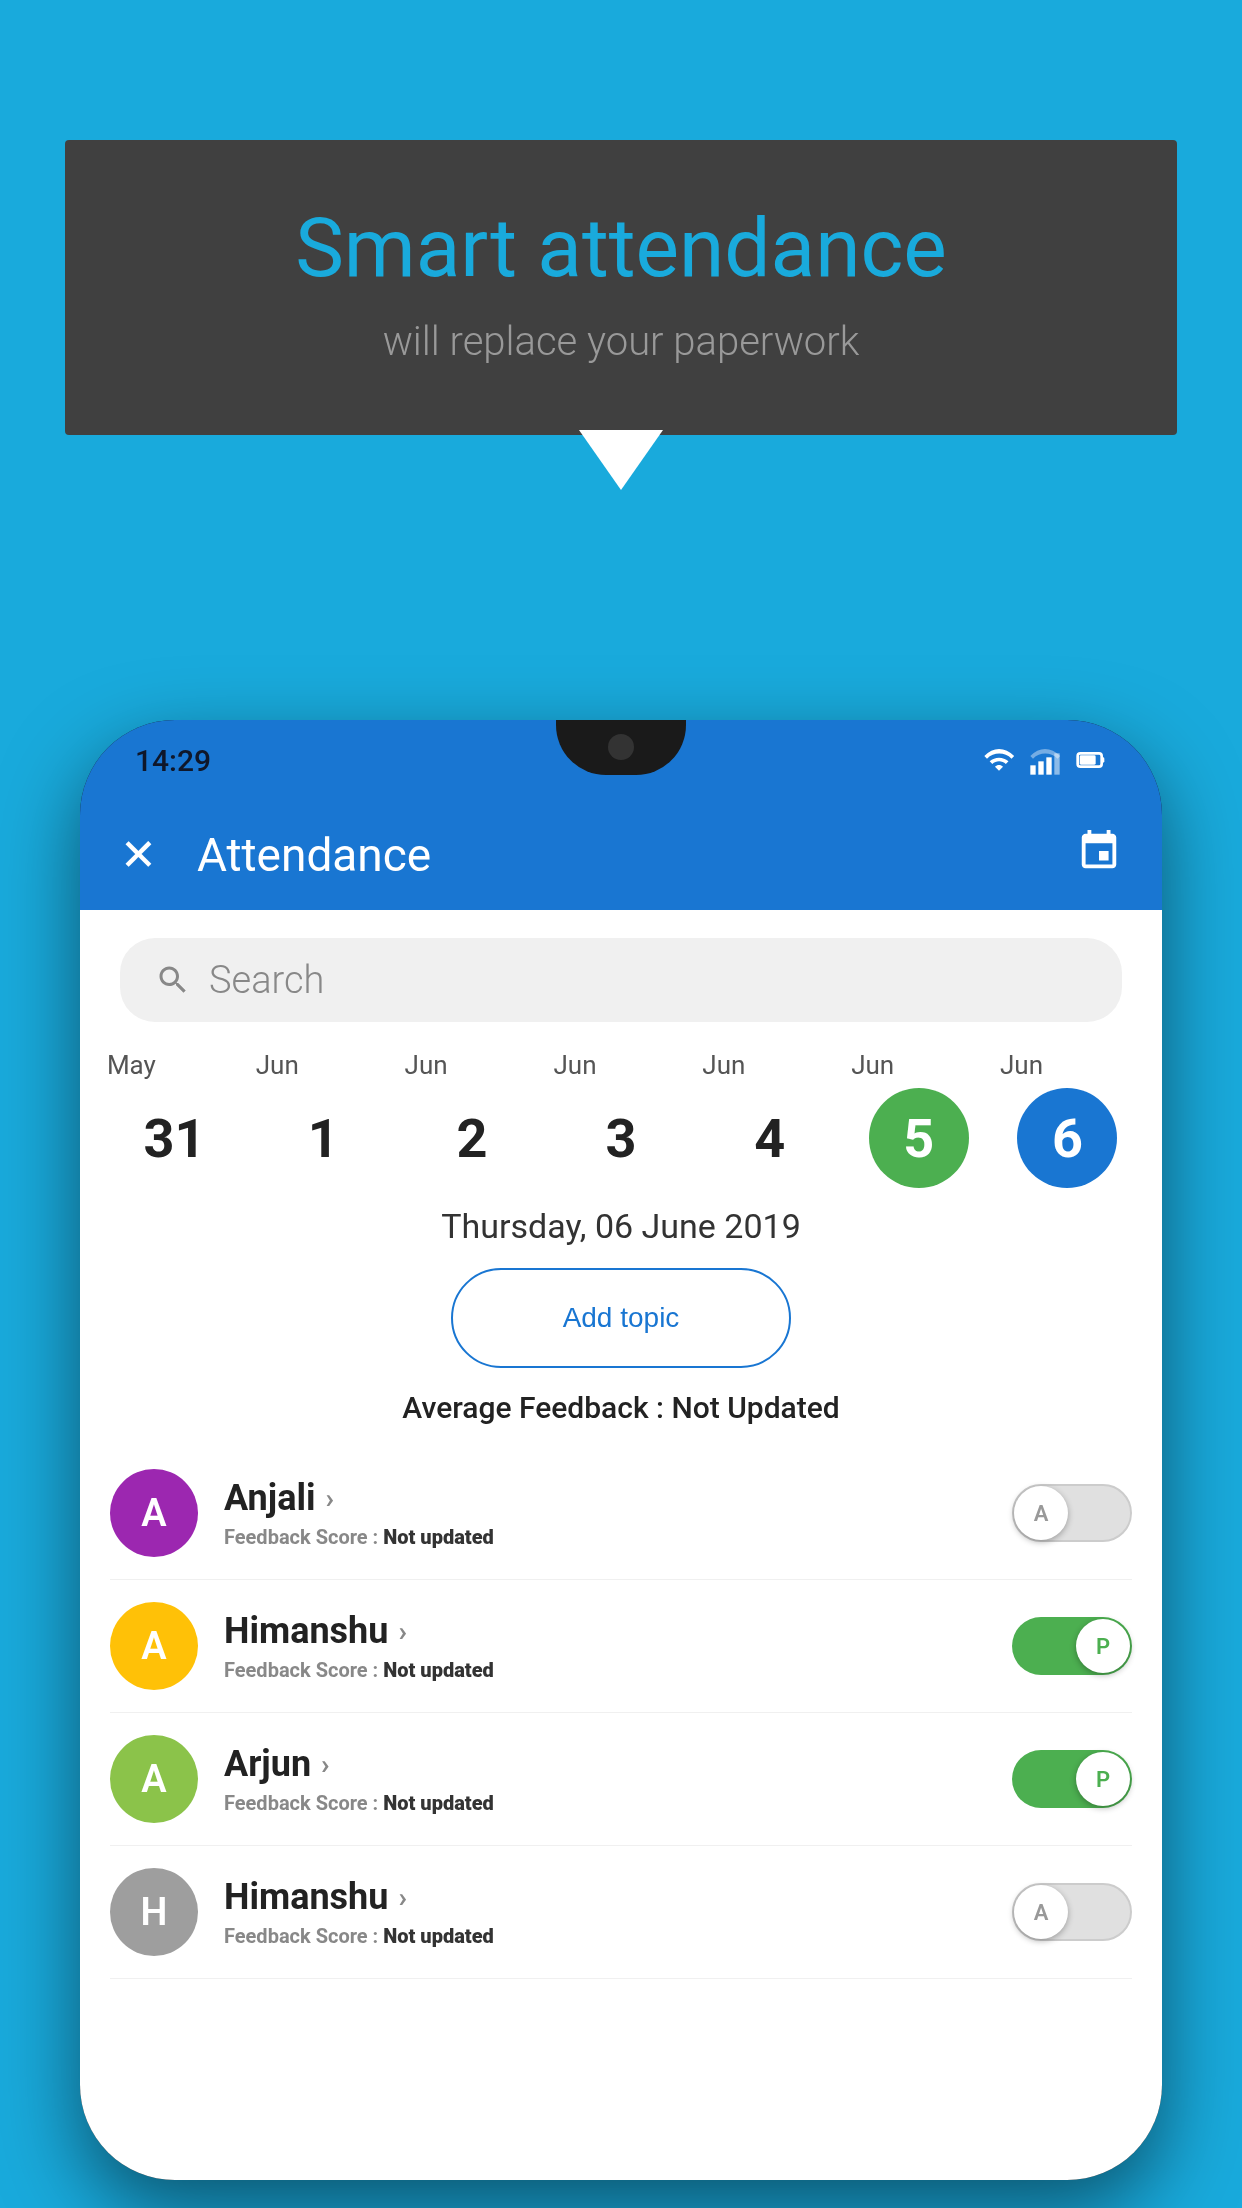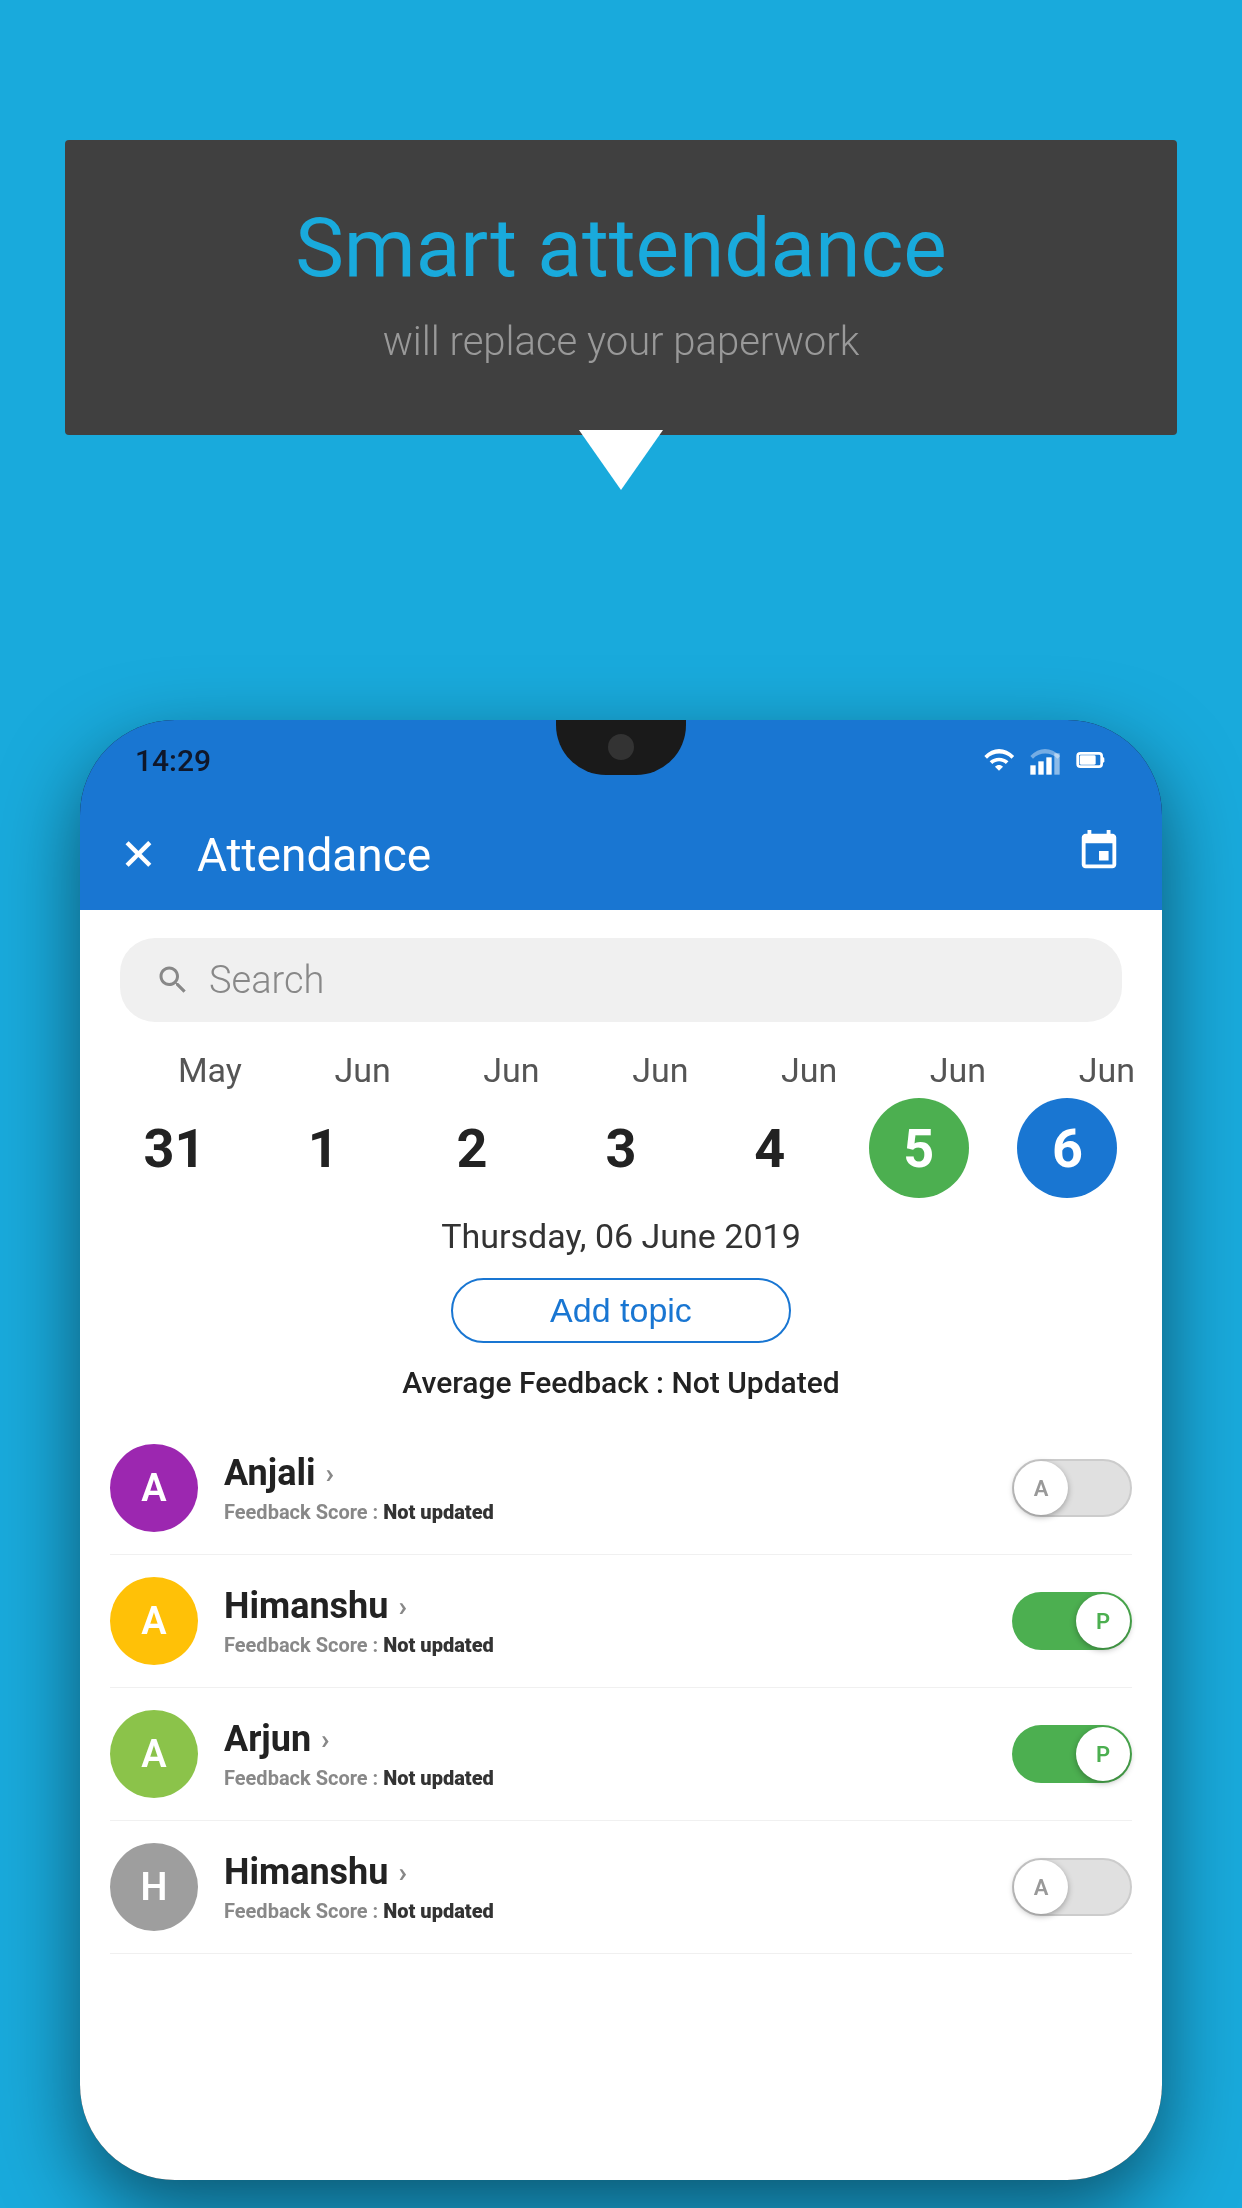--- a/index.html
+++ b/index.html
@@ -209,23 +209,23 @@
       display: flex;
       justify-content: space-around;
       align-items: center;
     }
 
     .calendar-month-row {
       margin-bottom: 8px;
     }
 
     .cal-month {
-      text-align: right;
+      text-align: left;
       color: #555;
-      font-size: 34px;
+      font-size: 26px;
       width: 135px;
     }
 
     .cal-day-item {
       width: 135px;
       text-align: center;
     }
 
     .cal-day-num {
       font-size: 54px;
@@ -257,23 +257,23 @@
       font-size: 34px;
       margin: 18px 0 22px;
     }
 
     
     .add-topic-btn {
       display: block;
       margin: 0 auto 22px;
       border: 2px solid #1976D2;
       border-radius: 50px;
-      padding: 11px 60px;
+      padding: 32px 60px;
       color: #1976D2;
-      font-size: 34px;
+      font-size: 28px;
       background: white;
       cursor: pointer;
       text-align: center;
       width: 340px;
     }
 
     
     .avg-feedback {
       text-align: center;
       color: #666;

